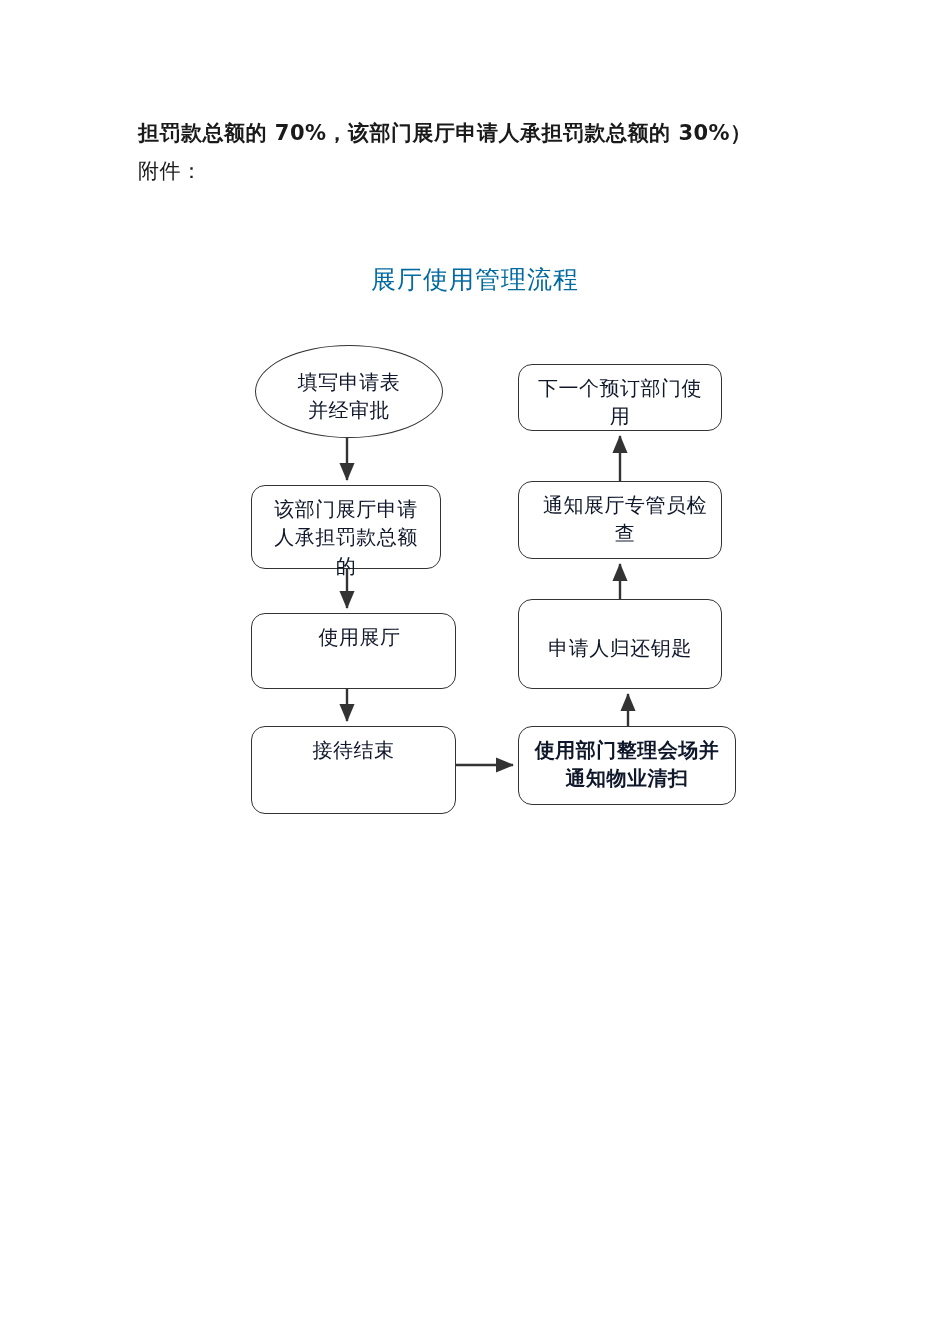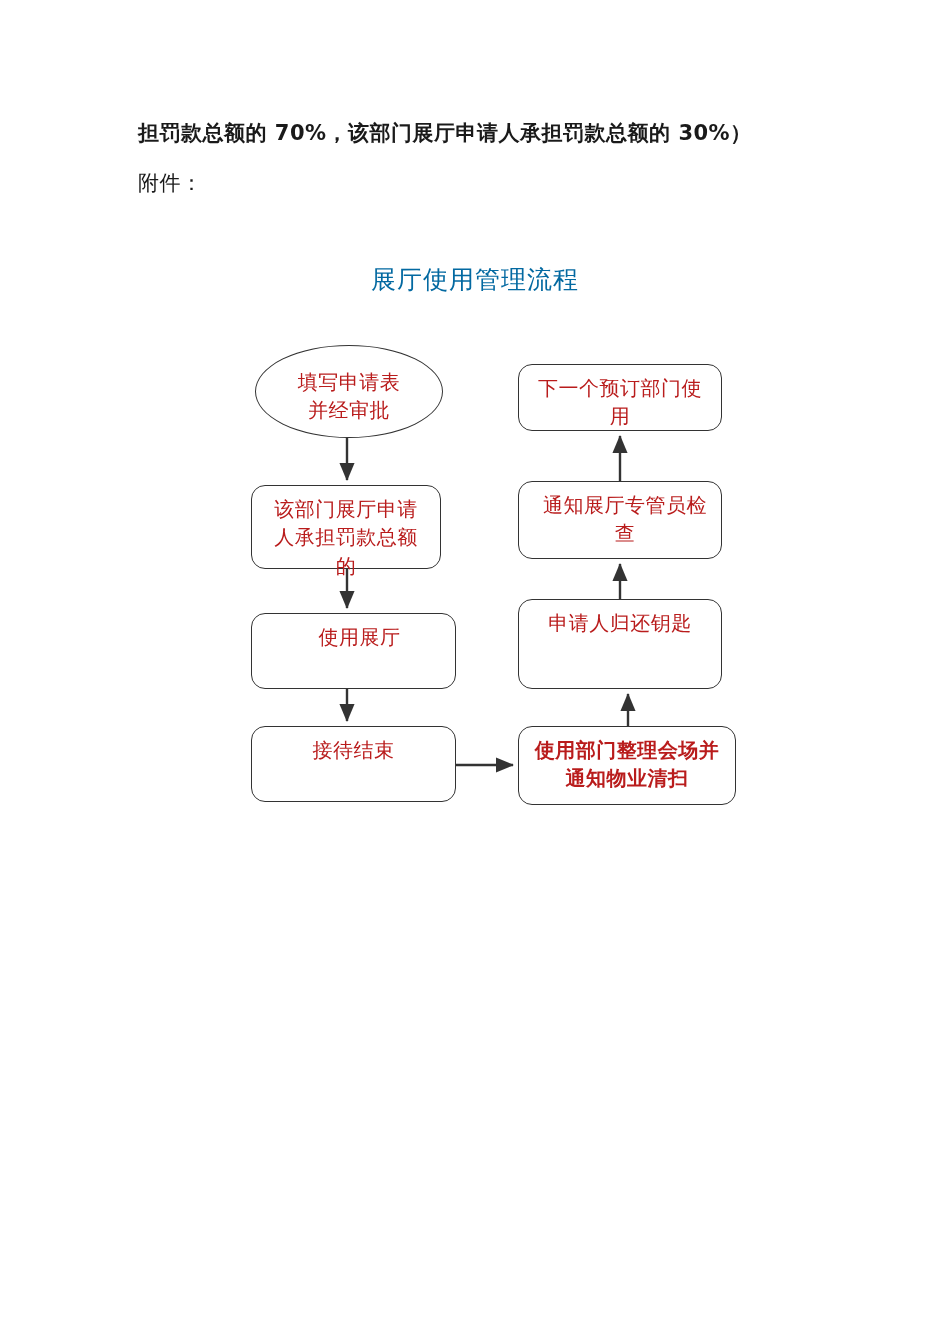--- a/index.html
+++ b/index.html
@@ -20,21 +20,21 @@
   .doc-text {
     position: absolute;
     left: 138px;
     font-size: 21px;
     line-height: 1.45;
     letter-spacing: 0.5px;
     color: #1a1a1a;
     white-space: nowrap;
   }
   #para-penalty { top: 118px; font-weight: bold; }
-  #para-attachment { top: 168px; text-align: right; }
+  #para-attachment { top: 156px; text-align: right; }
 
   .doc-title {
     position: absolute;
     top: 263px;
     left: 0;
     width: 950px;
     text-align: center;
     font-size: 25px;
     letter-spacing: 1px;
     color: #0369a1;
@@ -61,34 +61,34 @@
   .node.rounded { border-radius: 14px; }
   .node.ellipse {
     border-radius: 50%;
     padding-top: 22px;
   }
   .node-label {
     font-size: 20px;
     line-height: 1.42;
     text-align: center;
     letter-spacing: 0.5px;
-    color: #b91c1c;
+    color: #0f172a;
     width: 86%;
   }
   .node.ellipse .node-label { width: 64%; }
 
   
   #node-apply        { left: 255px; top: 345px; width: 188px; height: 93px; }
   #node-register     { left: 251px; top: 485px; width: 190px; height: 84px; }
   #node-use-hall     { left: 251px; top: 613px; width: 205px; height: 76px; padding-left: 12px; }
-  #node-reception-end{ left: 251px; top: 726px; width: 205px; height: 76px; }
+  #node-reception-end{ left: 251px; top: 726px; width: 205px; height: 88px; }
 
   #node-next-dept    { left: 518px; top: 364px; width: 204px; height: 67px; }
   #node-notify-keeper{ left: 518px; top: 481px; width: 204px; height: 78px; padding-left: 10px; }
-  #node-return-key   { left: 518px; top: 599px; width: 204px; height: 90px; }
+  #node-return-key   { left: 518px; top: 599px; width: 204px; height: 90px; align-items: center; }
   #node-cleanup      { left: 518px; top: 726px; width: 218px; height: 79px; font-weight: bold; }
 </style>
 </head>
 <body>
 
 <div class="doc-text" id="para-penalty">担罚款总额的 70%，该部门展厅申请人承担罚款总额的 30%）</div>
 
 <div class="doc-text" id="para-attachment">附件：</div>
 
 <div class="doc-title">展厅使用管理流程</div>

